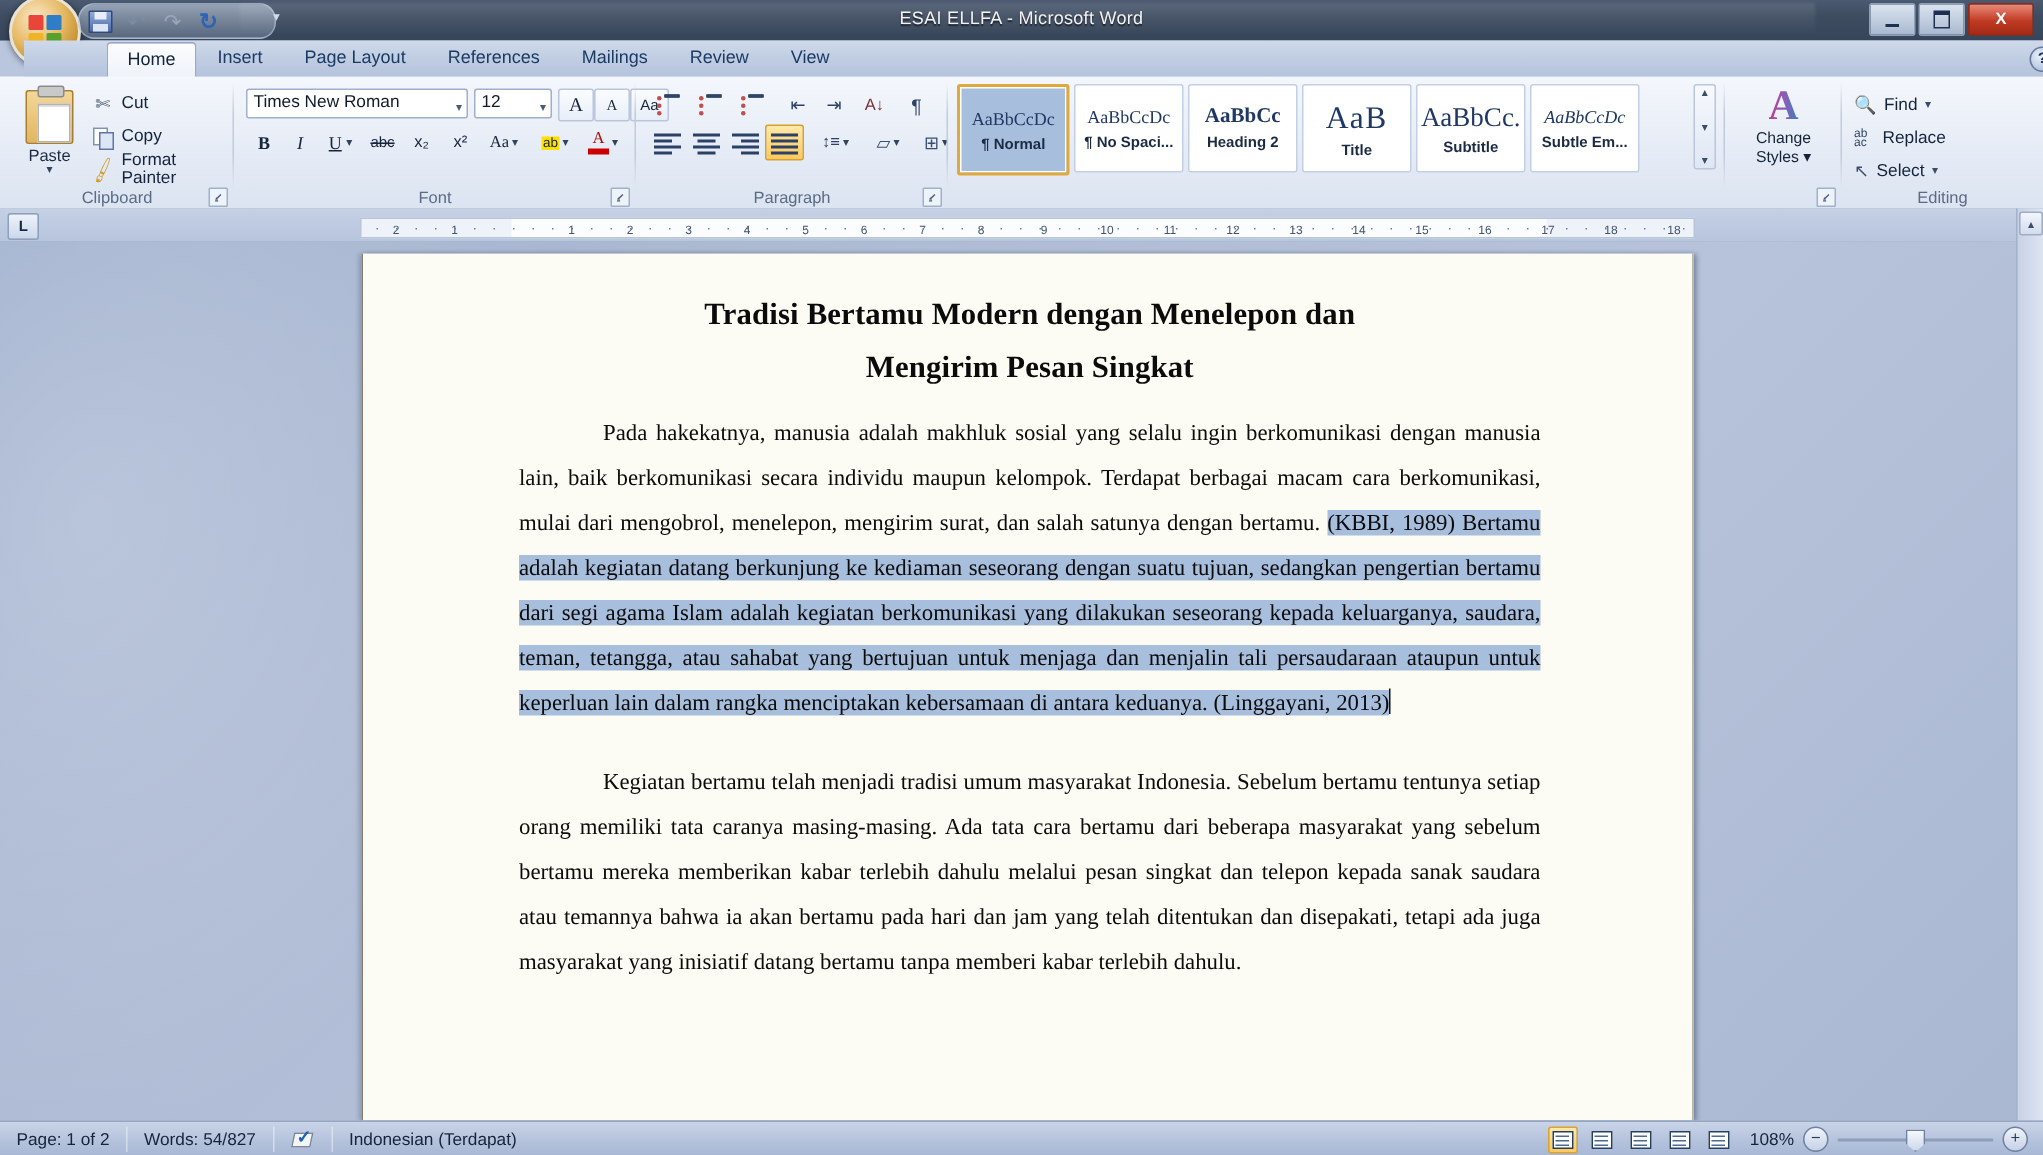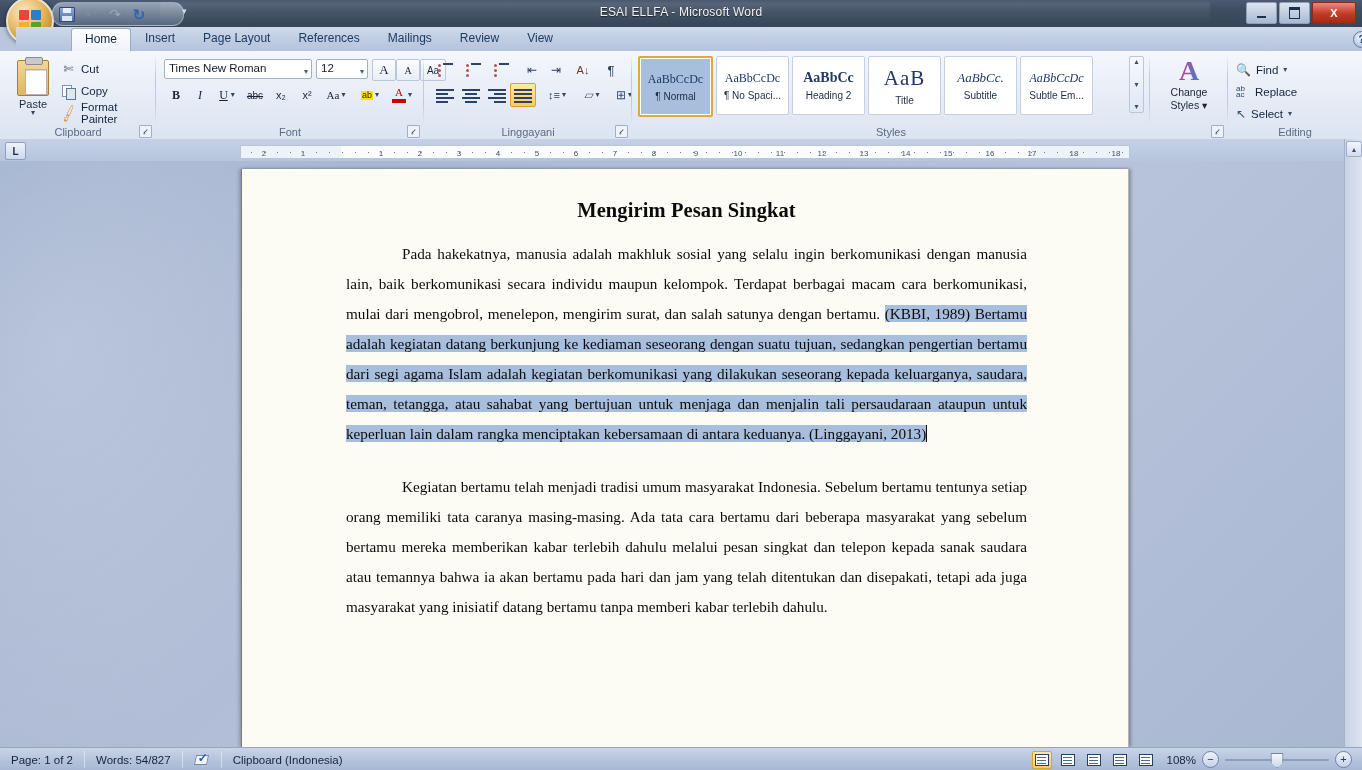--- a/index.html
+++ b/index.html
@@ -212,27 +212,27 @@
 
   
   #g-styles{left:632px;width:518px;}
   .stylegal{position:absolute;left:6px;top:5px;display:flex;gap:3px;}
   .stile{
     width:71px;height:57px;background:#fff;border:1px solid #c3cfe2;border-radius:2px;
     display:flex;flex-direction:column;align-items:center;justify-content:center;overflow:hidden;
   }
   .stile.sel{border:2px solid #e0a93c;box-shadow:0 0 0 1px #fff inset;}
   .stile .prev{font-family:"Liberation Serif",serif;color:#1f3864;white-space:nowrap;}
-  .stile .nm{font-size:10px;color:#1c2b44;margin-top:4px;white-space:nowrap;}
+  .stile .nm{font-size:10px;color:#1c2b44;margin-top:4px;white-space:nowrap;font-weight:bold;}
   .p-normal{font-size:12px;color:#222;}
   .p-nospace{font-size:12px;color:#222;}
   .p-h1{font-size:15px;font-weight:bold;color:#365f91;}
   .p-h2{font-size:14px;font-weight:bold;color:#4f81bd;}
   .p-title{font-size:21px;color:#17365d;letter-spacing:1px;}
-  .p-sub{font-size:13px;font-style:italic;color:#8a9db5;}
+  .p-sub{font-size:18px;color:#8a9db5;}
   .p-subem{font-size:12px;font-style:italic;color:#9aa7b5;}
   .gal-scroll{
     position:absolute;right:6px;top:5px;width:15px;height:57px;
     border:1px solid #b9c6db;border-radius:2px;background:linear-gradient(180deg,#f7f9fd,#dfe7f4);
     display:flex;flex-direction:column;justify-content:space-between;align-items:center;padding:1px 0;box-sizing:border-box;
   }
   .gal-scroll span{font-size:8px;color:#3b4d6b;line-height:8px;}
 
   
   #g-chg{left:1150px;width:78px;}
@@ -592,21 +592,21 @@
         </div>
       <div class="pbtn" style="left:152px;top:32px;width:30px;height:22px;">
           <span style="font-size:12px;color:#3a4e70;">▱</span>
           <span class="paste-caret" style="margin-left:2px;">▾</span>
         </div>
       <div class="pbtn" style="left:184px;top:32px;width:30px;height:22px;">
           <span style="font-size:12px;color:#3a4e70;">⊞</span>
           <span class="paste-caret" style="margin-left:2px;">▾</span>
         </div>
 
-      <div class="gl-label">Linggayani</div>
+      <div class="gl-label">Paragraph</div>
       <div class="dialog-launcher">⭹</div>
       <div class="sep"></div>
     </div>
 
     <div class="group" id="g-styles">
       <div class="stylegal">
         <div class="stile sel">
           <span class="prev p-normal">AaBbCcDc</span>
           <span class="nm">¶ Normal</span>
         </div>
@@ -629,21 +629,20 @@
         <div class="stile">
           <span class="prev p-subem">AaBbCcDc</span>
           <span class="nm">Subtle Em...</span>
         </div>
       </div>
       <div class="gal-scroll">
         <span>▴</span>
         <span>▾</span>
         <span>▾</span>
       </div>
-      <div class="gl-label">Styles</div>
       <div class="sep"></div>
     </div>
 
     <div class="group" id="g-chg">
       <div class="chg-btn">
         <span class="bigA">A</span>
         <span class="chg-lbl">Change</span>
         <span class="chg-lbl">Styles ▾</span>
       </div>
       <div class="dialog-launcher">⭹</div>
@@ -827,40 +826,41 @@
       <div class="vdot" style="top: 523px;"></div>
       <div class="vdot" style="top: 534px;"></div>
       <div class="vdot" style="top: 545px;"></div>
       <div class="vdot" style="top: 556px;"></div>
     </div>
 
   <div class="workspace">
     <div class="ws-sheen"></div>
     <div class="page">
       <div class="doc">
+        <div class="doc-title">Tradisi Bertamu Modern dengan Menelepon dan</div>
         <div class="doc-title">Mengirim Pesan Singkat</div>
 
         <div class="doc-p p1"><span class="ind"></span><span>Pada hakekatnya, manusia adalah makhluk sosial yang selalu ingin berkomunikasi dengan manusia lain, baik berkomunikasi secara individu maupun kelompok. Terdapat berbagai macam cara berkomunikasi, mulai dari mengobrol, menelepon, mengirim surat, dan salah satunya dengan bertamu. </span><span class="sel">(KBBI, 1989) Bertamu adalah kegiatan datang berkunjung ke kediaman seseorang dengan suatu tujuan, sedangkan pengertian bertamu dari segi agama Islam adalah kegiatan berkomunikasi yang dilakukan seseorang kepada keluarganya, saudara, teman, tetangga, atau sahabat yang bertujuan untuk menjaga dan menjalin tali persaudaraan ataupun untuk keperluan lain dalam rangka menciptakan kebersamaan di antara keduanya. (Linggayani, 2013)</span><span class="caret"></span></div>
 
         <div class="doc-p p2"><span class="ind"></span><span>Kegiatan bertamu telah menjadi tradisi umum masyarakat Indonesia. Sebelum bertamu tentunya setiap orang memiliki tata caranya masing-masing. Ada tata cara bertamu dari beberapa masyarakat yang sebelum bertamu mereka memberikan kabar terlebih dahulu melalui pesan singkat dan telepon kepada sanak saudara atau temannya bahwa ia akan bertamu pada hari dan jam yang telah ditentukan dan disepakati, tetapi ada juga masyarakat yang inisiatif datang bertamu tanpa memberi kabar terlebih dahulu.</span></div>
       </div>
     </div>
   </div>
 
   <div class="vscroll">
     <div class="topbox">▴</div>
   </div>
 
   <div class="statusbar">
     <div class="sb-item">Page: 1 of 2</div>
     <div class="sb-item">Words: 54/827</div>
     <div class="sb-item">
       <span class="proof-ic"></span>
     </div>
-    <div class="sb-item nosep">Clipboard (Indonesia)</div>
+    <div class="sb-item nosep">Indonesian (Terdapat)</div>
 
     <div class="sb-right">
       <div class="viewbtn on">
           <span class="vb-gl">
             <i></i>
             <i></i>
             <i></i>
           </span>
         </div>
       <div class="viewbtn">

